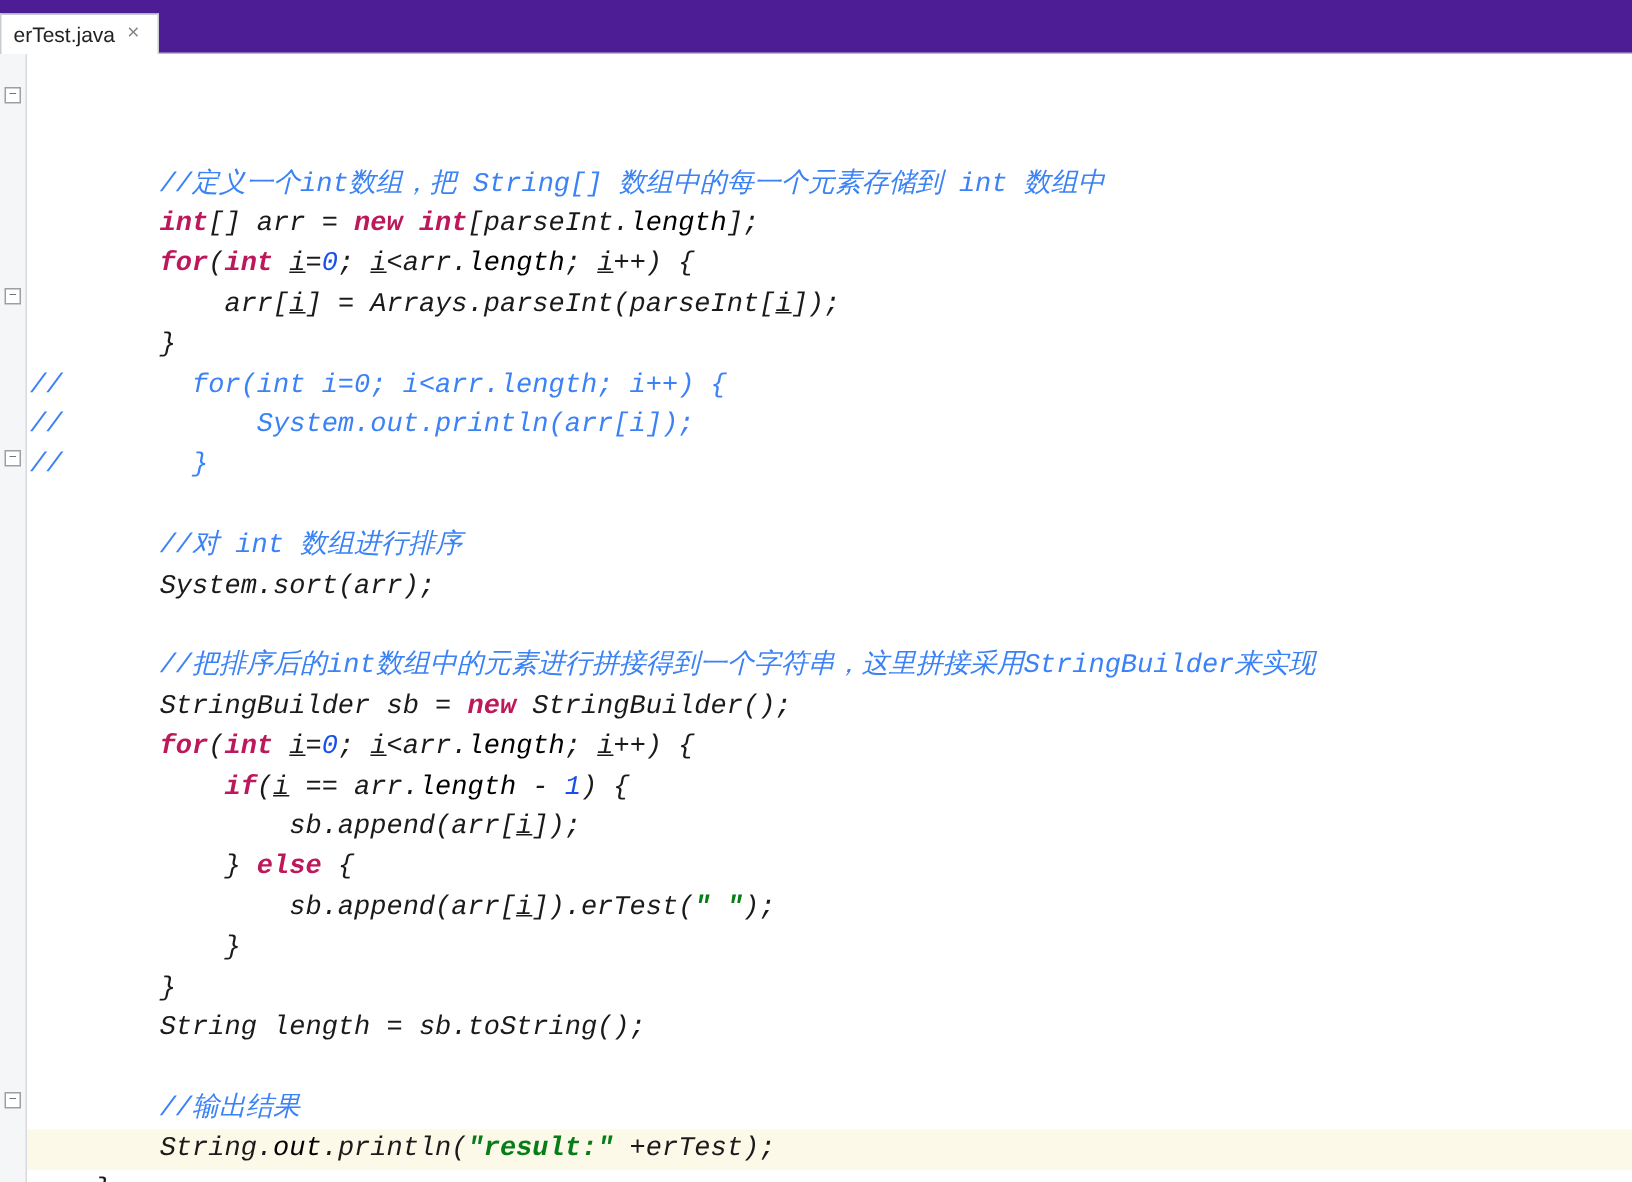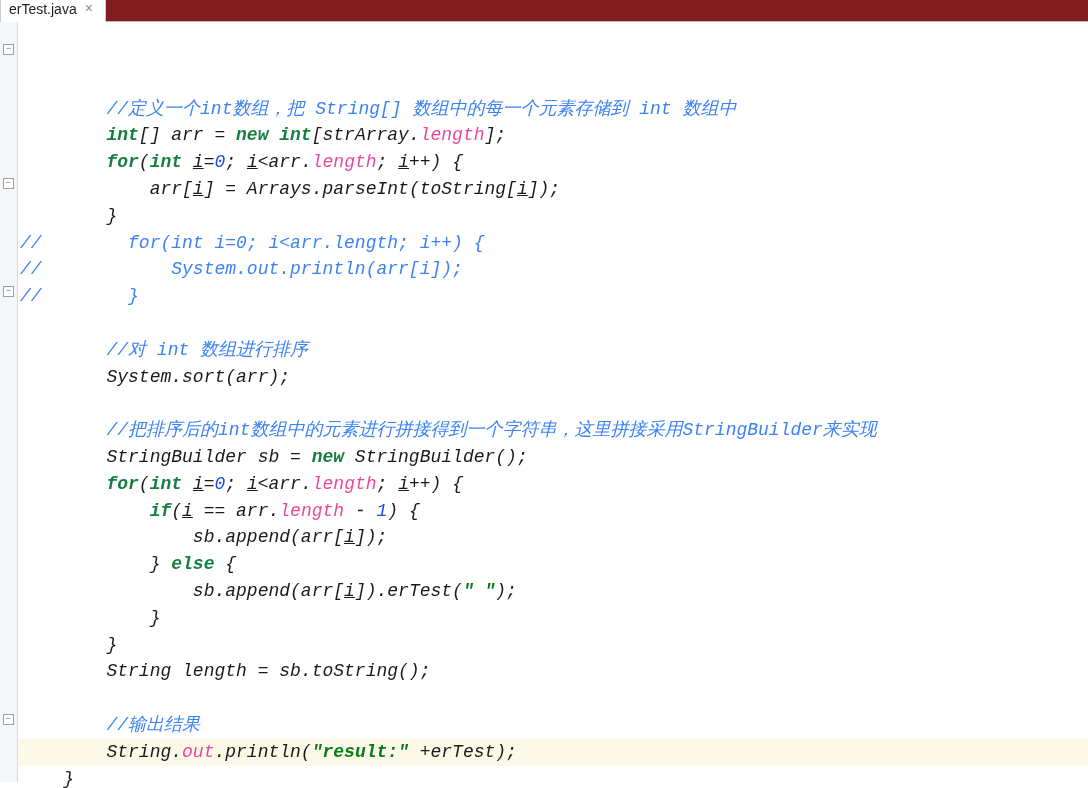--- a/index.html
+++ b/index.html
@@ -6,22 +6,22 @@
     body {
       font-family: "Consolas", "Monaco", "Courier New", monospace;
       font-size: 18px;
       background: #ffffff;
       width: 1088px;
       height: 788px;
       overflow: hidden;
       position: relative;
     }
     .tab-bar {
-      height: 22px;
-      background: #7f1d1d;
+      height: 36px;
+      background: #4c1d95;
       border-bottom: 1px solid #b8bdc2;
       display: flex;
       align-items: flex-end;
     }
     .tab {
       background: #ffffff;
       border-top: 1px solid #c8cdd2;
       border-left: 1px solid #c8cdd2;
       border-right: 1px solid #c8cdd2;
       padding: 3px 10px 3px 8px;
@@ -73,25 +73,25 @@
       font-weight: 500;
       position: relative;
     }
     .hl-line {
       position: absolute;
       left: 0; right: 0;
       height: 27px;
       background: #fcf9e8;
       z-index: -1;
     }
-    .kw { color: #15803d; font-weight: bold; }
+    .kw { color: #be185d; font-weight: bold; }
     .str { color: #067d17; font-weight: bold; }
     .cmt { color: #3b82f6; font-style: italic; }
     .static { font-style: italic; }
-    .field { color: #ec4899; }
+    .field { color: #000000; }
     .num { color: #1750eb; }
     pre { margin:0; font-family: inherit; }
   </style>
 </head>
 <body>
 
 <div class="tab-bar">
   <div class="tab">
     <span class="tab-label">erTest.java</span>
     <span class="tab-close">×</span>
@@ -101,23 +101,23 @@
 <div class="editor-wrap">
   <div class="gutter">
     <div class="fold-mark" style="top:22px;">−</div>
     <div class="fold-mark" style="top:156px;">−</div>
     <div class="fold-mark" style="top:264px;">−</div>
     <div class="fold-mark" style="top:692px;">−</div>
   </div>
   <div class="editor">
     <div class="hl-line" style="top:717px;"></div>
 <pre>        <span class="cmt">//定义一个int数组，把 String[] 数组中的每一个元素存储到 int 数组中</span>
-        <span class="kw">int</span><span>[] arr = </span><span class="kw">new int</span><span>[strArray.</span><span class="field">length</span><span>];</span>
+        <span class="kw">int</span><span>[] arr = </span><span class="kw">new int</span><span>[parseInt.</span><span class="field">length</span><span>];</span>
         <span class="kw">for</span><span>(</span><span class="kw">int </span><span style="text-decoration:underline">i</span><span>=</span><span class="num">0</span><span>; </span><span style="text-decoration:underline">i</span><span>&lt;arr.</span><span class="field">length</span><span>; </span><span style="text-decoration:underline">i</span><span>++) {</span>
-            <span>arr[</span><span style="text-decoration:underline">i</span><span>] = Arrays.</span><span class="static">parseInt</span><span>(toString[</span><span style="text-decoration:underline">i</span><span>]);</span>
+            <span>arr[</span><span style="text-decoration:underline">i</span><span>] = Arrays.</span><span class="static">parseInt</span><span>(parseInt[</span><span style="text-decoration:underline">i</span><span>]);</span>
         <span>}</span>
 <span class="cmt">//</span>        <span class="cmt">for(int i=0; i&lt;arr.length; i++) {</span>
 <span class="cmt">//</span>            <span class="cmt">System.out.println(arr[i]);</span>
 <span class="cmt">//</span>        <span class="cmt">}</span>
 
         <span class="cmt">//对 int 数组进行排序</span>
         <span>System.</span><span class="static">sort</span><span>(arr);</span>
 
         <span class="cmt">//把排序后的int数组中的元素进行拼接得到一个字符串，这里拼接采用StringBuilder来实现</span>
         <span>StringBuilder sb = </span><span class="kw">new</span><span> StringBuilder();</span>

